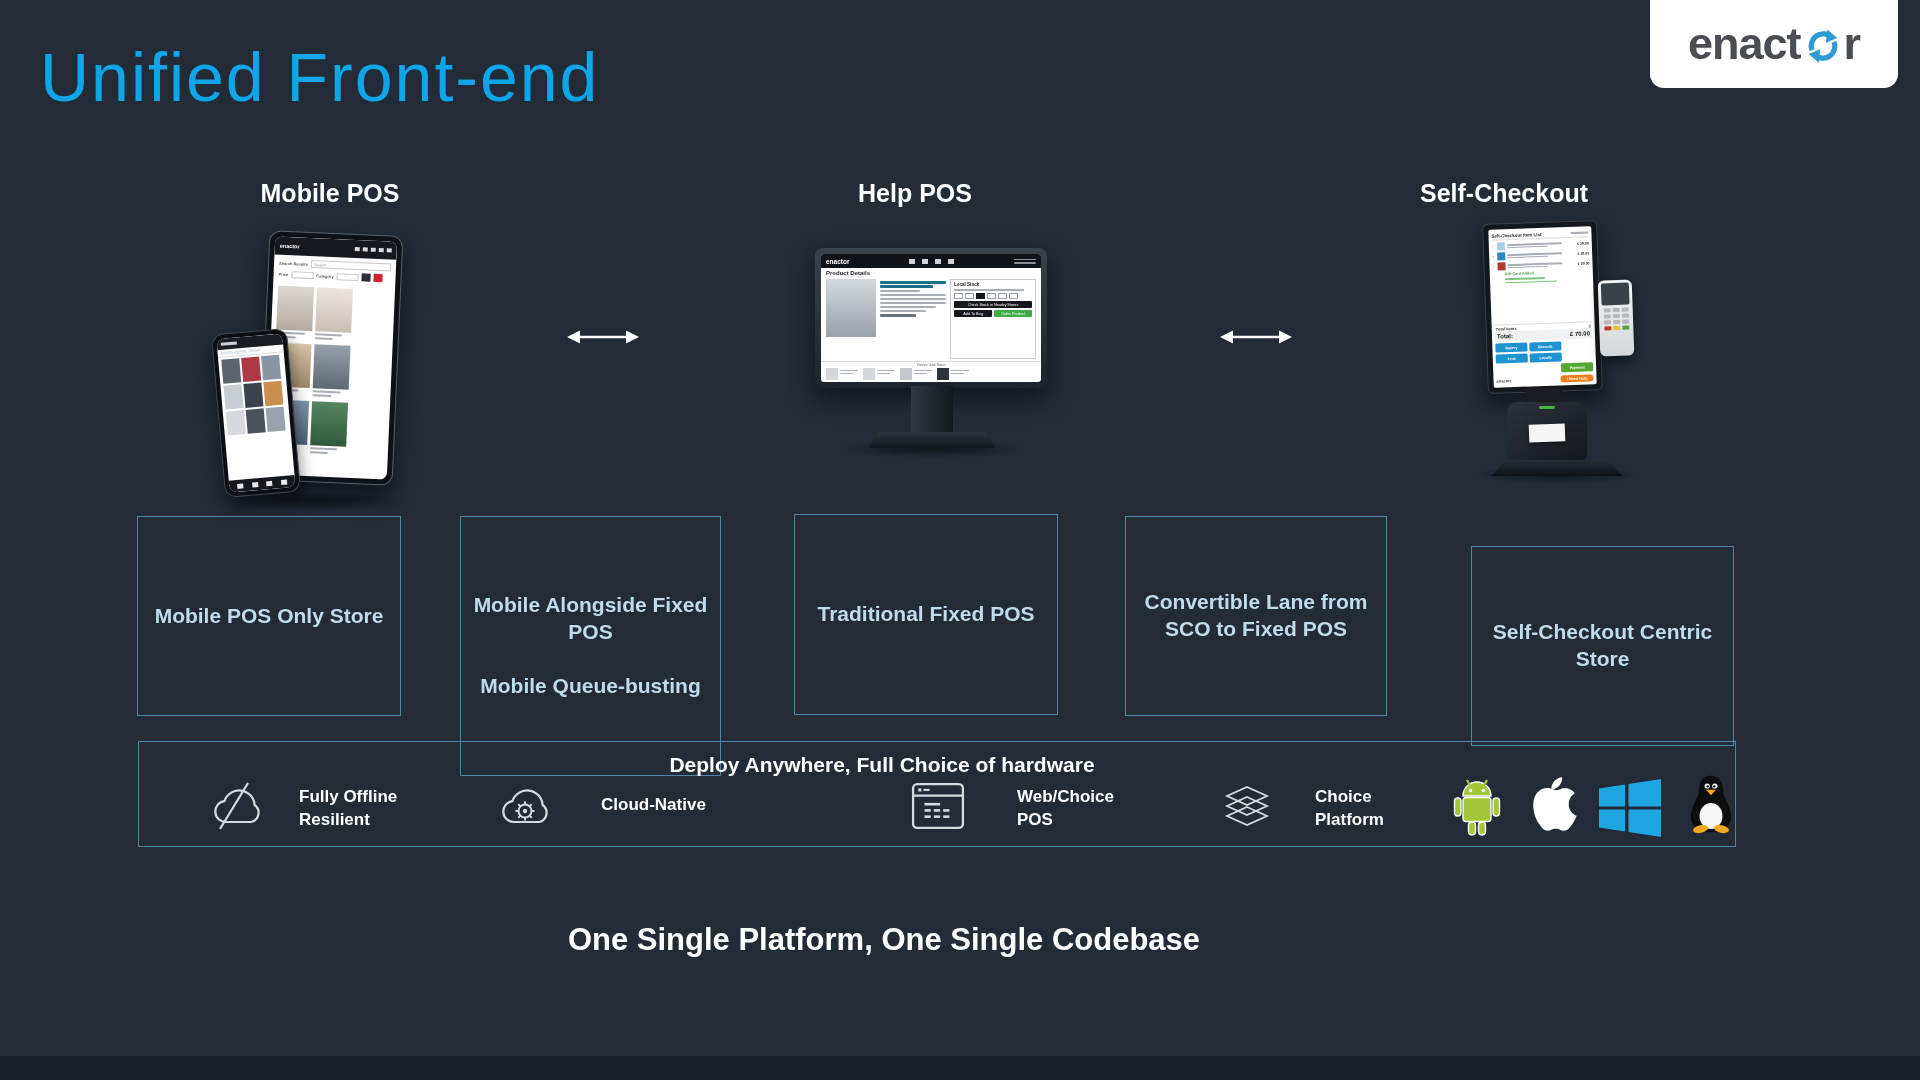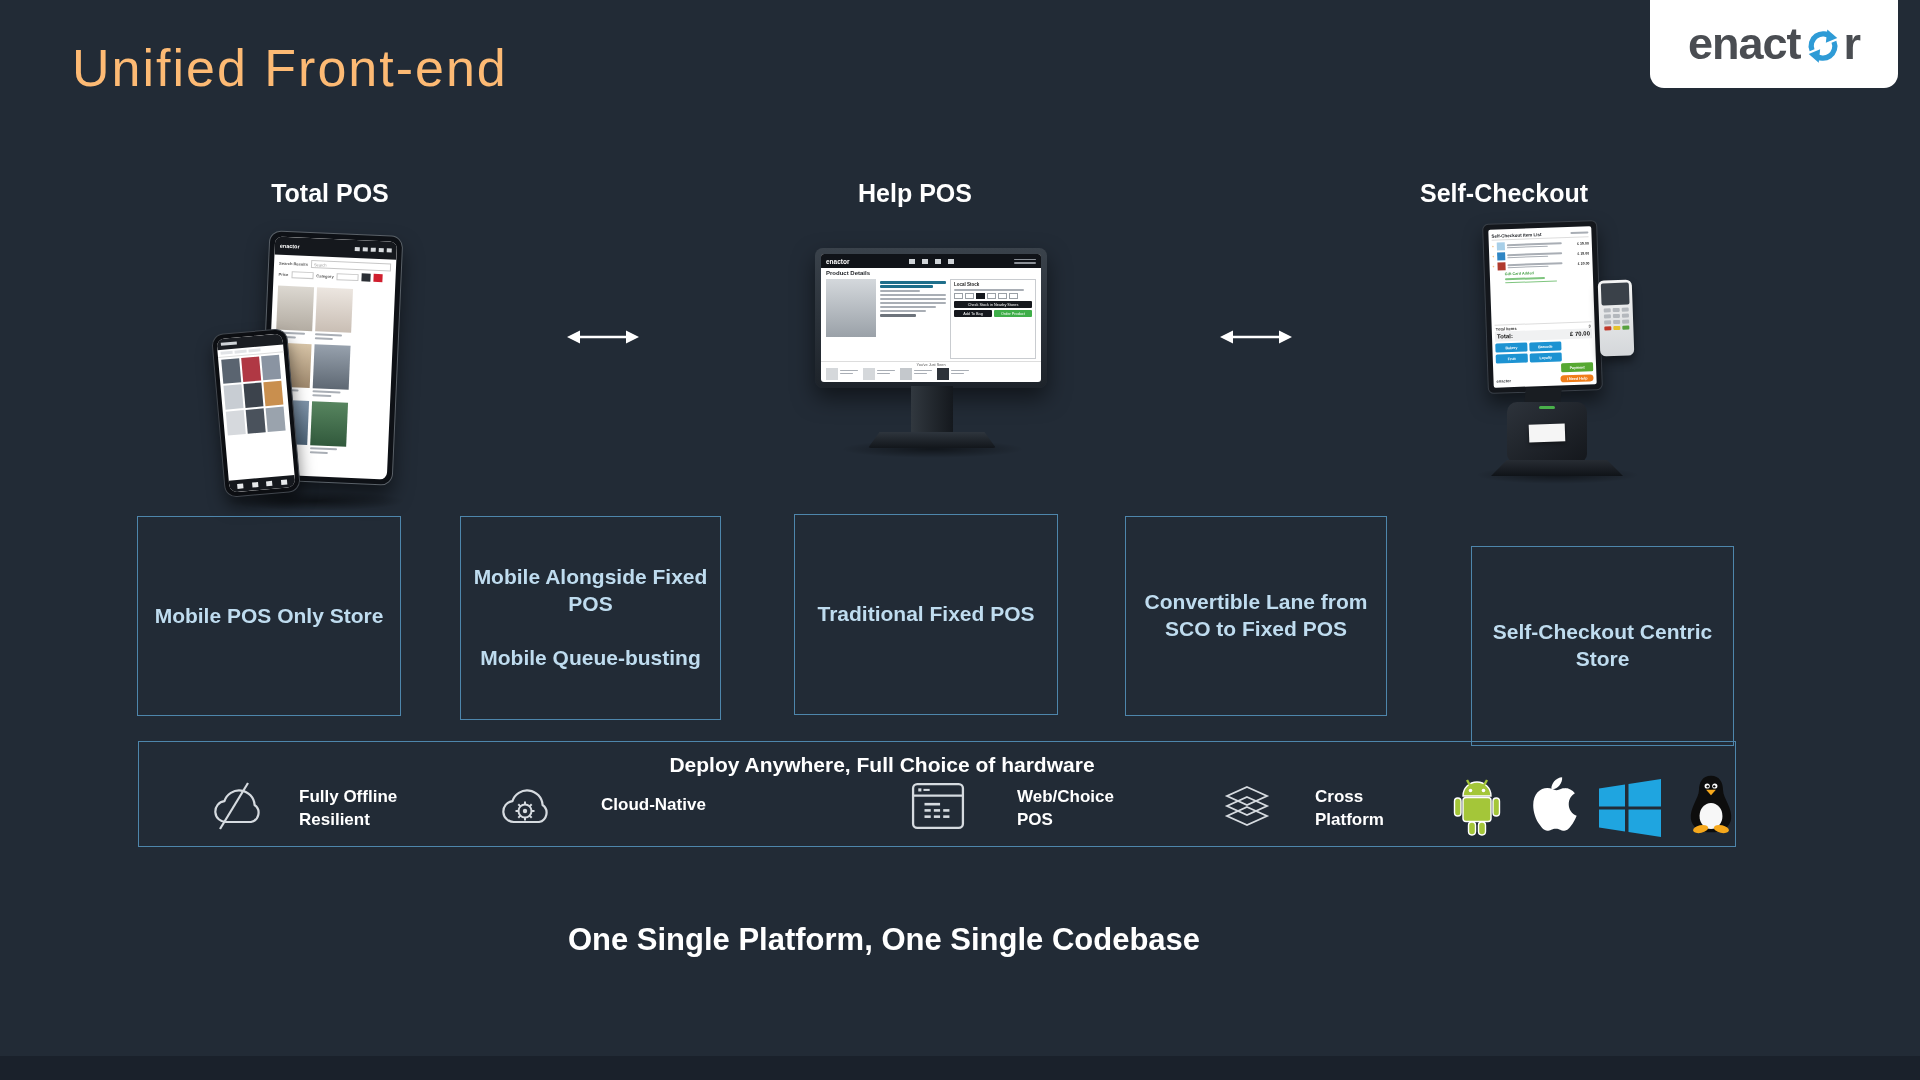--- a/index.html
+++ b/index.html
@@ -4,22 +4,22 @@
 <style>
   * { margin:0; padding:0; box-sizing:border-box; }
   html,body { background:#10151c; }
   body { font-family:"Liberation Sans", sans-serif; }
   .slide {
     position:relative; width:1920px; height:1080px; overflow:hidden;
     background:#222B36;
   }
   
   .page-title {
-    position:absolute; left:72px; top:38px;
-    font-size:52px; font-weight:400; color:#fdba74; letter-spacing:2px;
+    position:absolute; left:40px; top:38px;
+    font-size:68px; font-weight:400; color:#0ea5e9; letter-spacing:2px;
   }
   .logo-box {
     position:absolute; left:1650px; top:0; width:248px; height:88px;
     background:#ffffff; border-radius:0 0 14px 14px;
     display:flex; align-items:center; justify-content:center; gap:1px;
   }
   .logo-box .wordmark { font-size:45px; font-weight:bold; color:#4a4d52; letter-spacing:-1px; }
   .logo-box svg { margin:4px 1px 0 2px; }
   
   .col-label {
@@ -191,21 +191,21 @@
     <span class="wordmark">enact</span>
     <svg width="38" height="38" viewBox="0 0 40 40">
       <path d="M8.5 24.5A12.5 12.5 0 0 1 28.5 10.5" fill="none" stroke="#2E9BD6" stroke-width="5.5"></path>
       <polygon points="24.5,2.5 35,11.5 23,16.5" fill="#2E9BD6"></polygon>
       <path d="M31.5 15.5A12.5 12.5 0 0 1 11.5 29.5" fill="none" stroke="#2E9BD6" stroke-width="5.5"></path>
       <polygon points="15.5,37.5 5,28.5 17,23.5" fill="#2E9BD6"></polygon>
     </svg>
     <span class="wordmark">r</span>
   </div>
 
-  <div class="col-label" style="left:190px;">Total POS</div>
+  <div class="col-label" style="left:190px;">Mobile POS</div>
   <div class="col-label" style="left:775px;">Help POS</div>
   <div class="col-label" style="left:1364px;">Self-Checkout</div>
 
   <svg class="flow-arrow" style="left:567px;" width="72" height="16" viewBox="0 0 72 16">
     <line x1="9" y1="8" x2="63" y2="8" stroke="#ffffff" stroke-width="2.6"></line>
     <polygon points="0,8 13,1.5 13,14.5" fill="#ffffff"></polygon>
     <polygon points="72,8 59,1.5 59,14.5" fill="#ffffff"></polygon>
   </svg>
   <svg class="flow-arrow" style="left:1220px;" width="72" height="16" viewBox="0 0 72 16">
     <line x1="9" y1="8" x2="63" y2="8" stroke="#ffffff" stroke-width="2.6"></line>
@@ -479,21 +479,21 @@
     <div class="kiosk-printer">
       <div class="light"></div>
       <div class="receipt"></div>
     </div>
     <div class="kiosk-base"></div>
   </div>
 
   <div class="sbox" style="left:137px; top:516px; width:264px; height:200px;">
     <p>Mobile POS Only Store</p>
   </div>
-  <div class="sbox" style="left:460px; top:516px; width:261px; height:204px;text-align:center;">
+  <div class="sbox" style="left:460px; top:516px; width:261px; height:260px;text-align:center;">
     <p>Mobile Alongside Fixed POS</p>
     <p>Mobile Queue-busting</p>
   </div>
   <div class="sbox" style="left:794px; top:514px; width:264px; height:201px;">
     <p>Traditional Fixed POS</p>
   </div>
   <div class="sbox" style="left:1125px; top:516px; width:262px; height:200px;">
     <p>Convertible Lane from SCO to Fixed POS</p>
   </div>
   <div class="sbox" style="left:1471px; top:546px; width:263px; height:200px;">
@@ -543,21 +543,21 @@
     </svg>
     <div class="feat-label" style="left:878px; top:44px; width:120px;">Web/Choice POS</div>
 
     <svg class="feat-icon" style="left:1084px; top:42px;" width="48" height="46" viewBox="0 0 48 42">
       <g fill="none" stroke="#d6dbe0" stroke-width="1.8">
         <path d="M24 1 44 10 24 19 4 10z"></path>
         <path d="M24 11 44 20 24 29 4 20z"></path>
         <path d="M24 21 44 30 24 39 4 30z"></path>
       </g>
     </svg>
-    <div class="feat-label" style="left:1176px; top:44px; width:84px;">Cross Platform</div>
+    <div class="feat-label" style="left:1176px; top:44px; width:84px;">Choice Platform</div>
 
     <svg class="plat" style="left:1308px; top:32px;" width="60" height="64" viewBox="0 0 56 64">
       <g fill="#A4C639" stroke="#ffffff" stroke-width="1.4">
         <path d="M14 22a14 14 0 0 1 28 0z"></path>
         <rect x="14" y="23.5" width="28" height="24" rx="3"></rect>
         <rect x="5.5" y="24" width="6.5" height="18" rx="3.2"></rect>
         <rect x="44" y="24" width="6.5" height="18" rx="3.2"></rect>
         <rect x="19.5" y="48" width="7" height="13" rx="3.4"></rect>
         <rect x="29.5" y="48" width="7" height="13" rx="3.4"></rect>
       </g>

